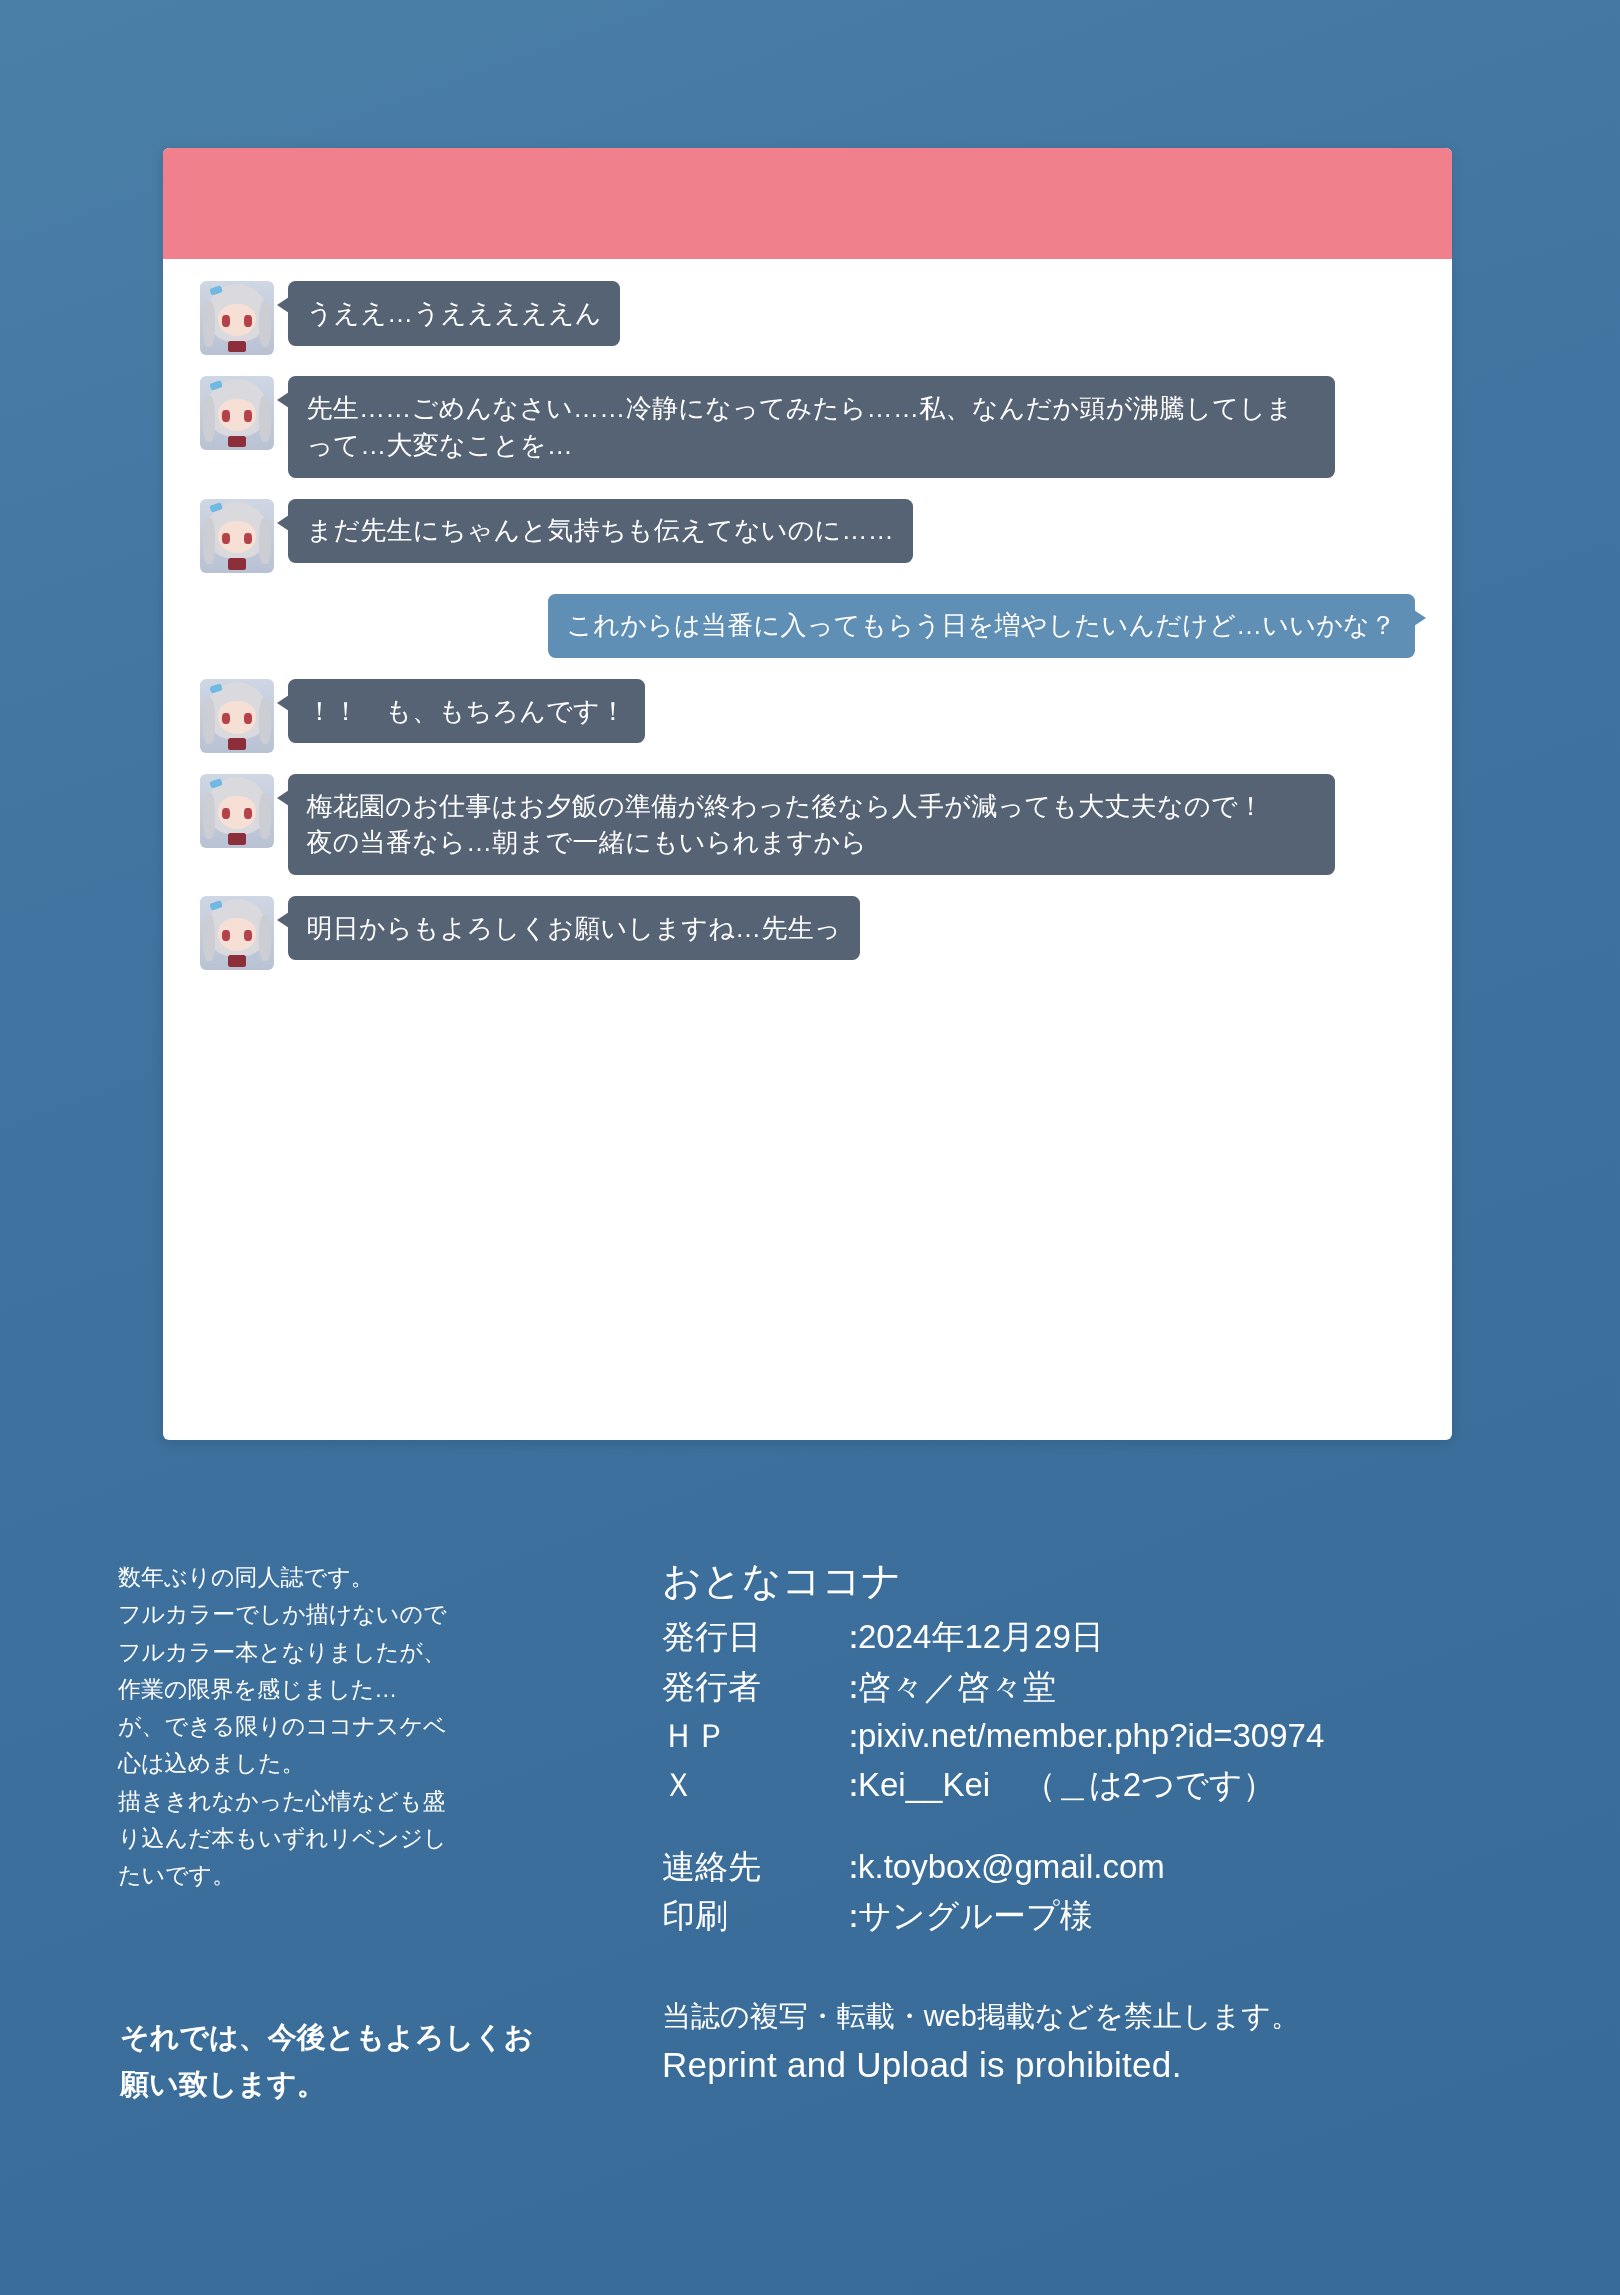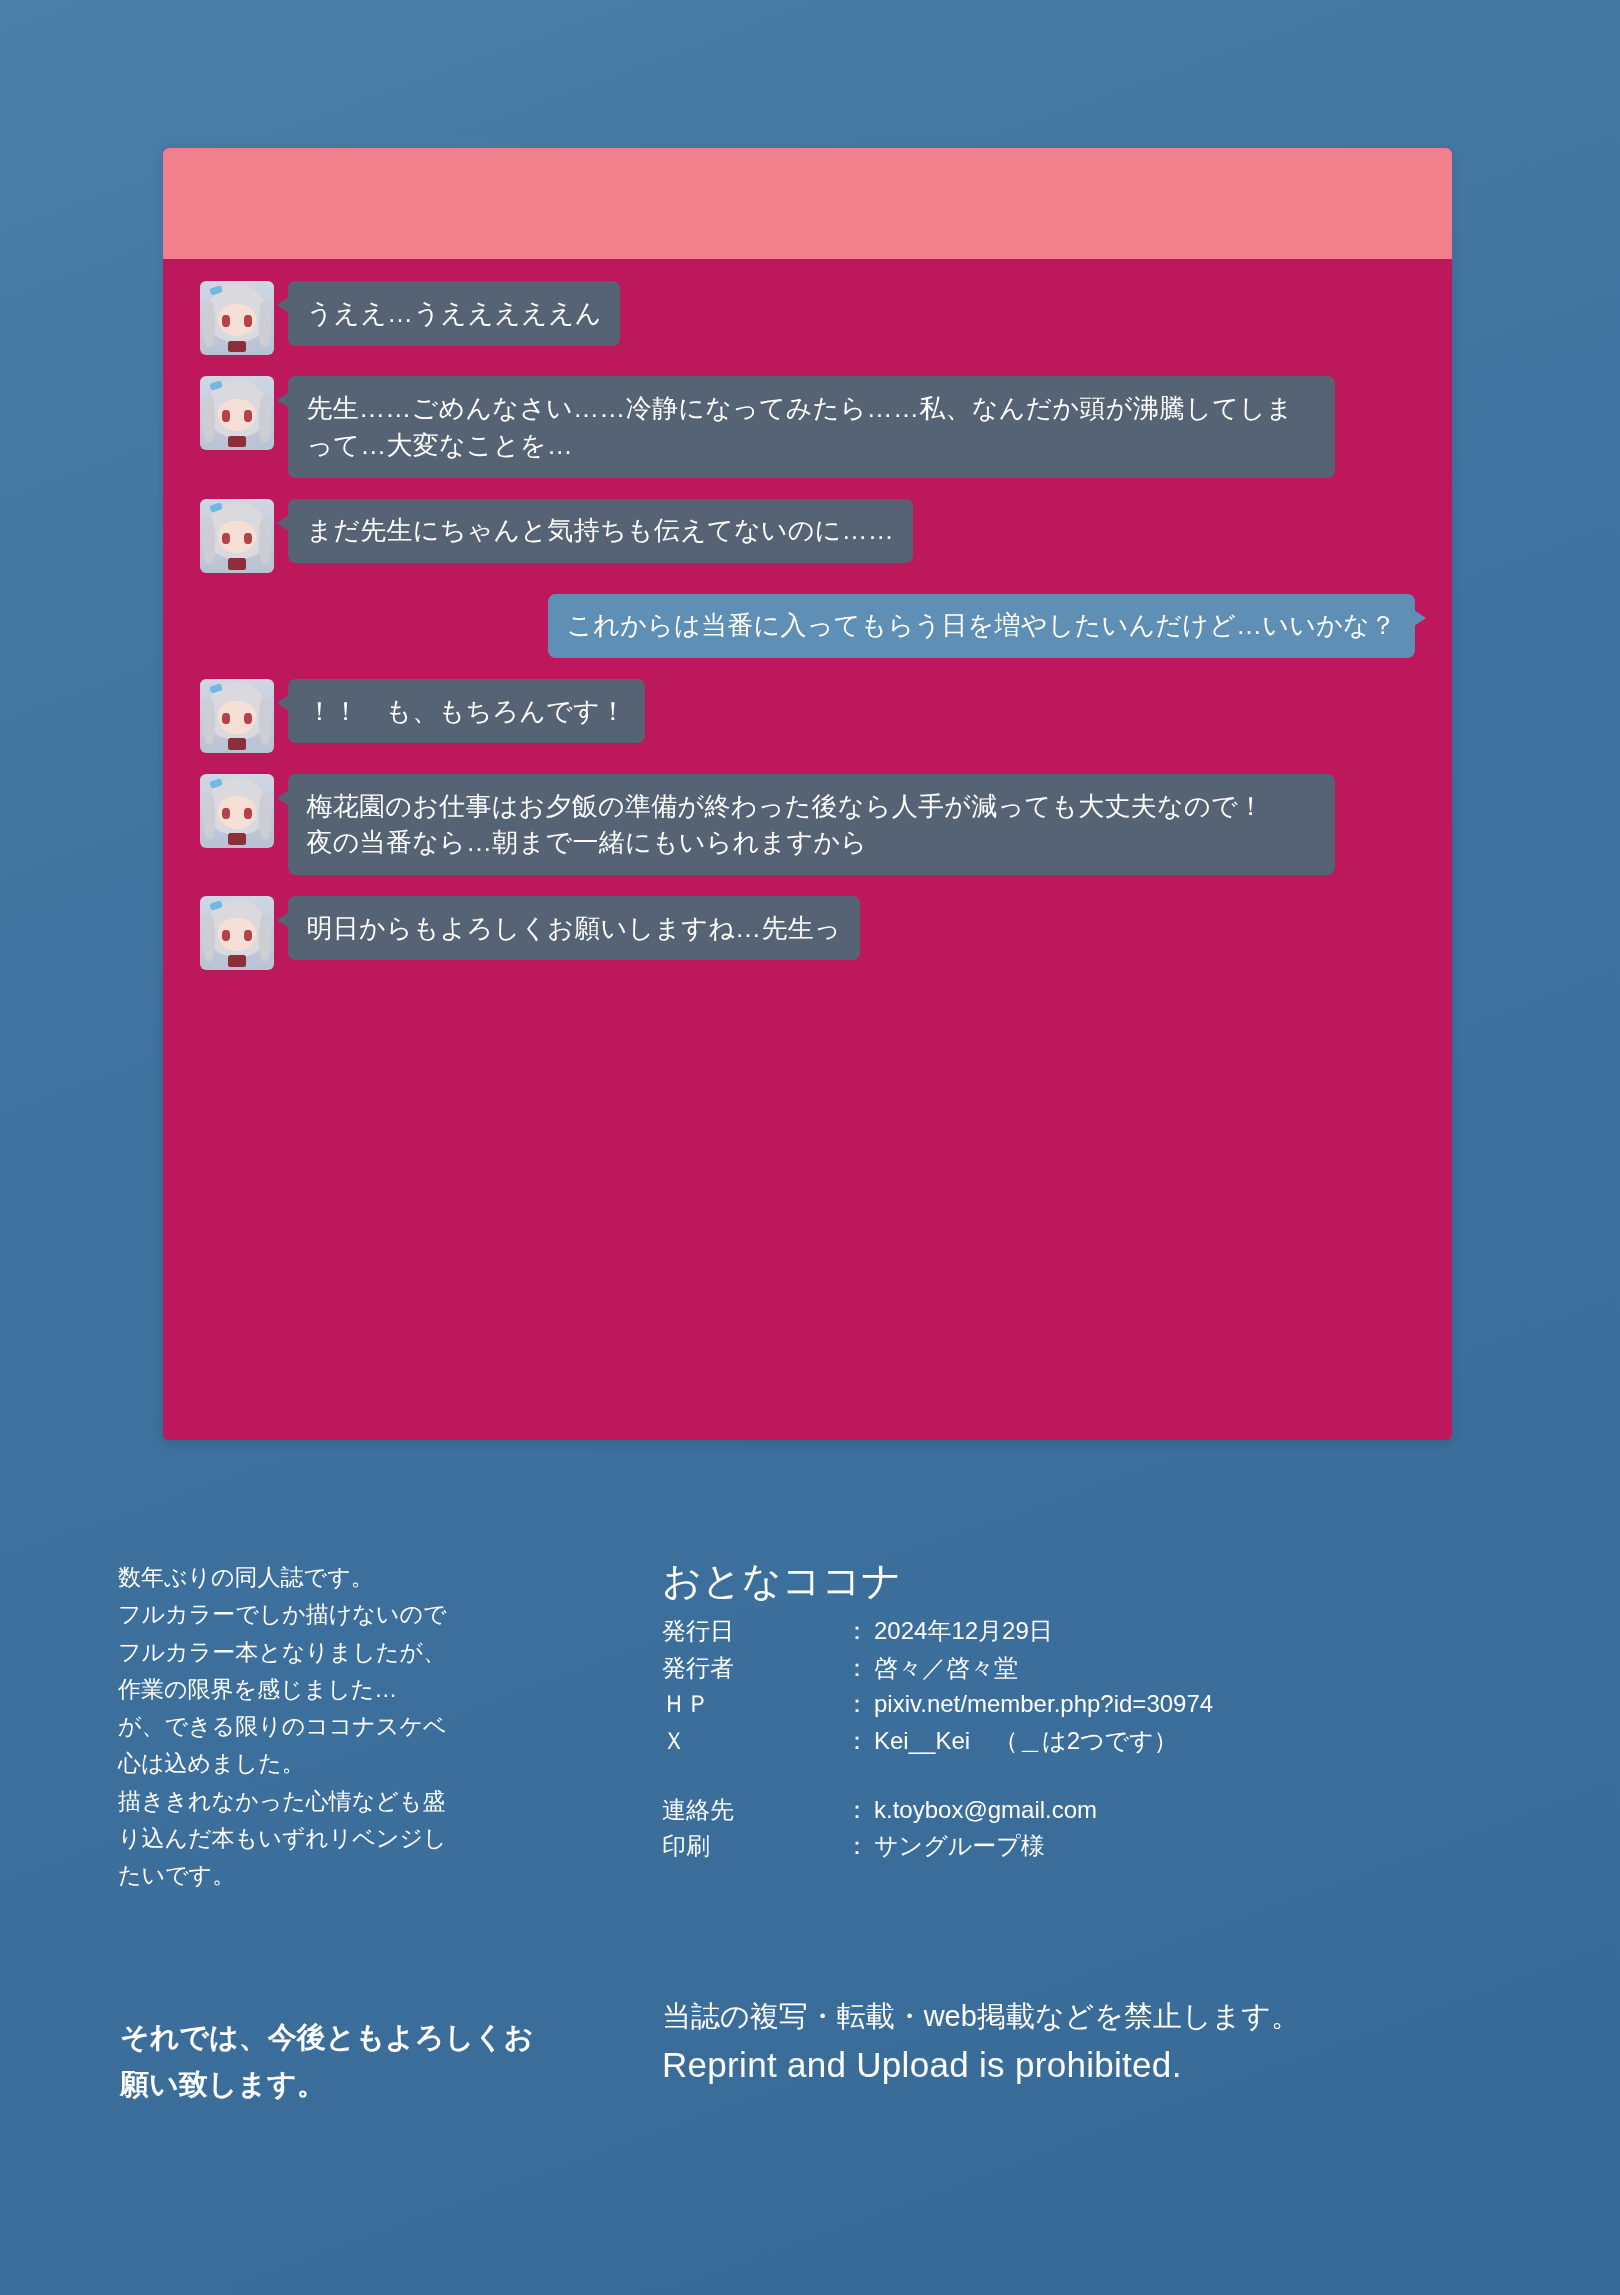--- a/index.html
+++ b/index.html
@@ -15,21 +15,21 @@
     overflow: hidden;
   }
 
   
   #chat-panel {
     position: absolute;
     left: 163px;
     top: 148px;
     width: 1289px;
     height: 1292px;
-    background: #be185d;
+    background: #ffffff;
     border-radius: 6.2px;
     overflow: hidden;
     box-shadow: 0 2.5px 11.2px rgba(0,0,0,0.12);
   }
   #chat-header {
     height: 111px;
     background: #f0808c;
     width: 100%;
   }
   #chat-body {
@@ -181,24 +181,23 @@
     left: 662px;
     top: 39px;
     width: 873px;
   }
   #imprint-title {
     font-size: 39px;
     margin-bottom: 6.2px;
   }
   .imprint-row {
     display: flex;
-    font-size: 24px;
+    font-size: 33px;
     line-height: 1.42;
     margin-bottom: 2.5px;
-    gap: 8px;
   }
   .imprint-row .lbl { width: 175px; flex: 0 0 175px; }
   .imprint-row .sep { width: 21px; flex: 0 0 21px; }
   .imprint-row .val { flex: 1 1 auto; }
   .imprint-gap { height: 32px; }
   #notice {
     position: absolute;
     left: 662px;
     top: 480px;
     width: 885px;

